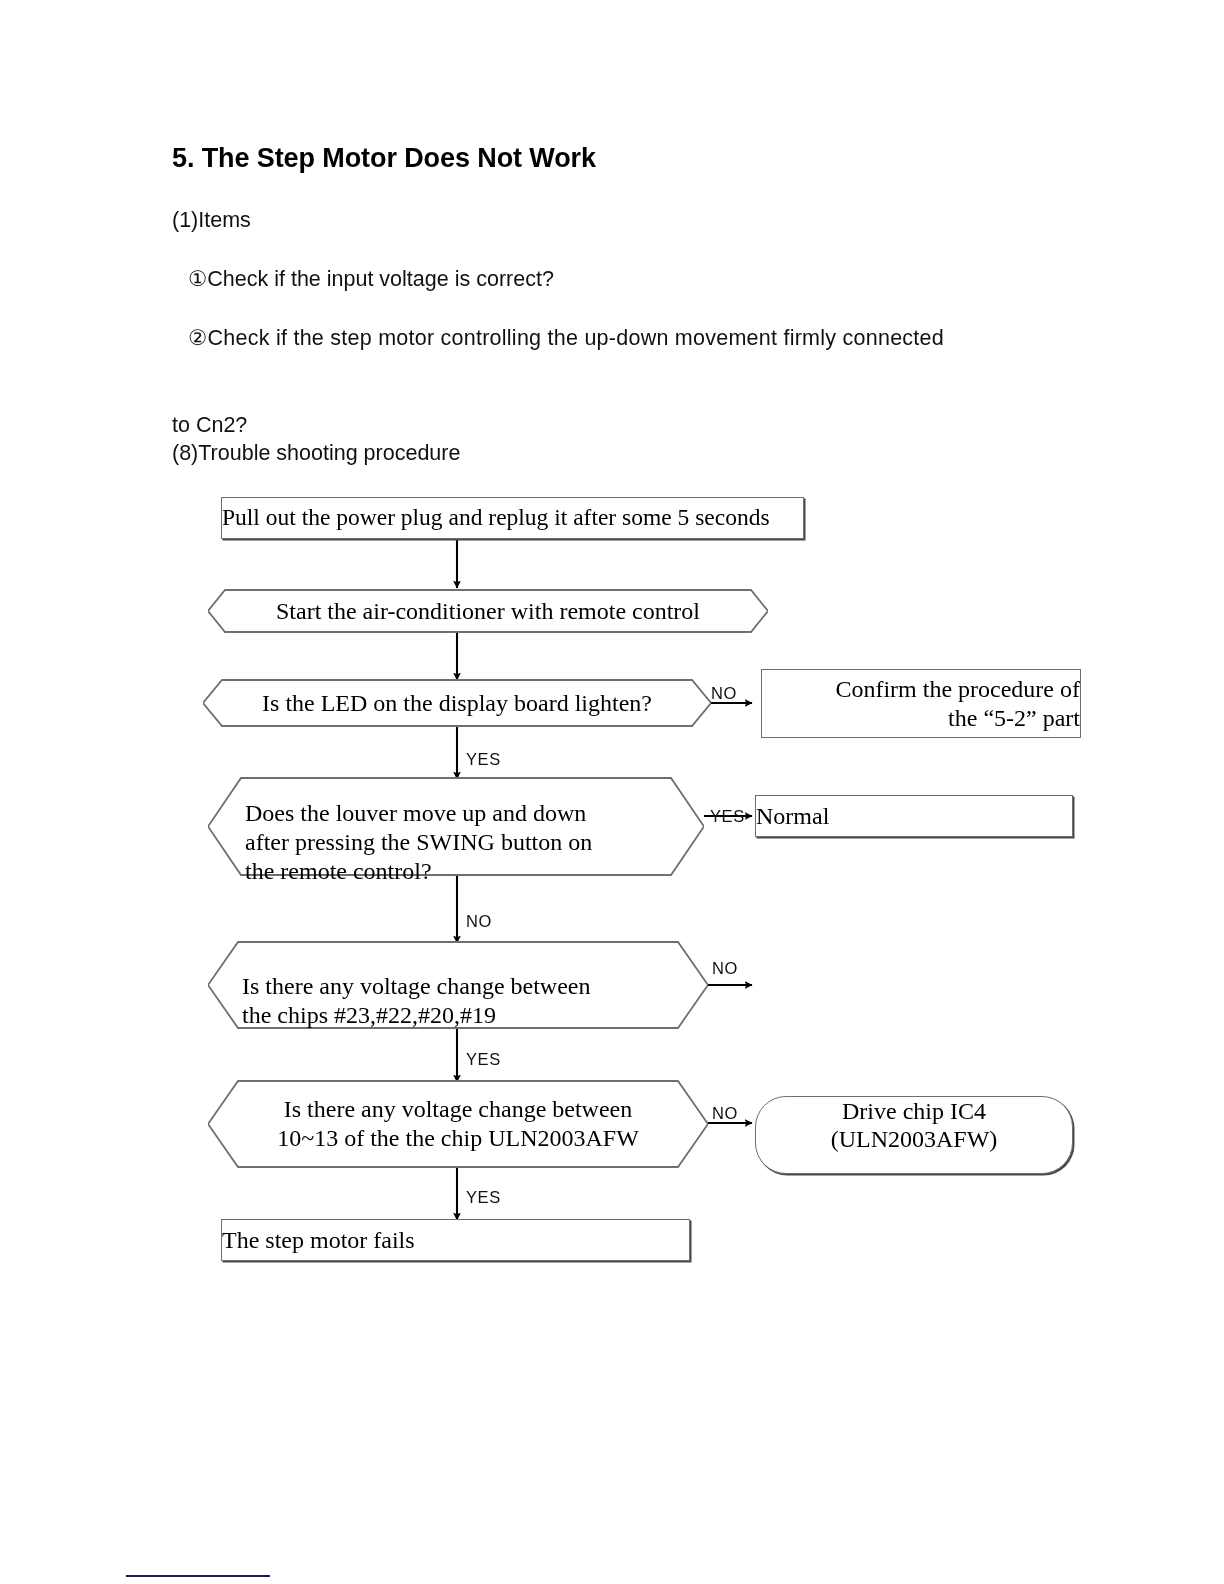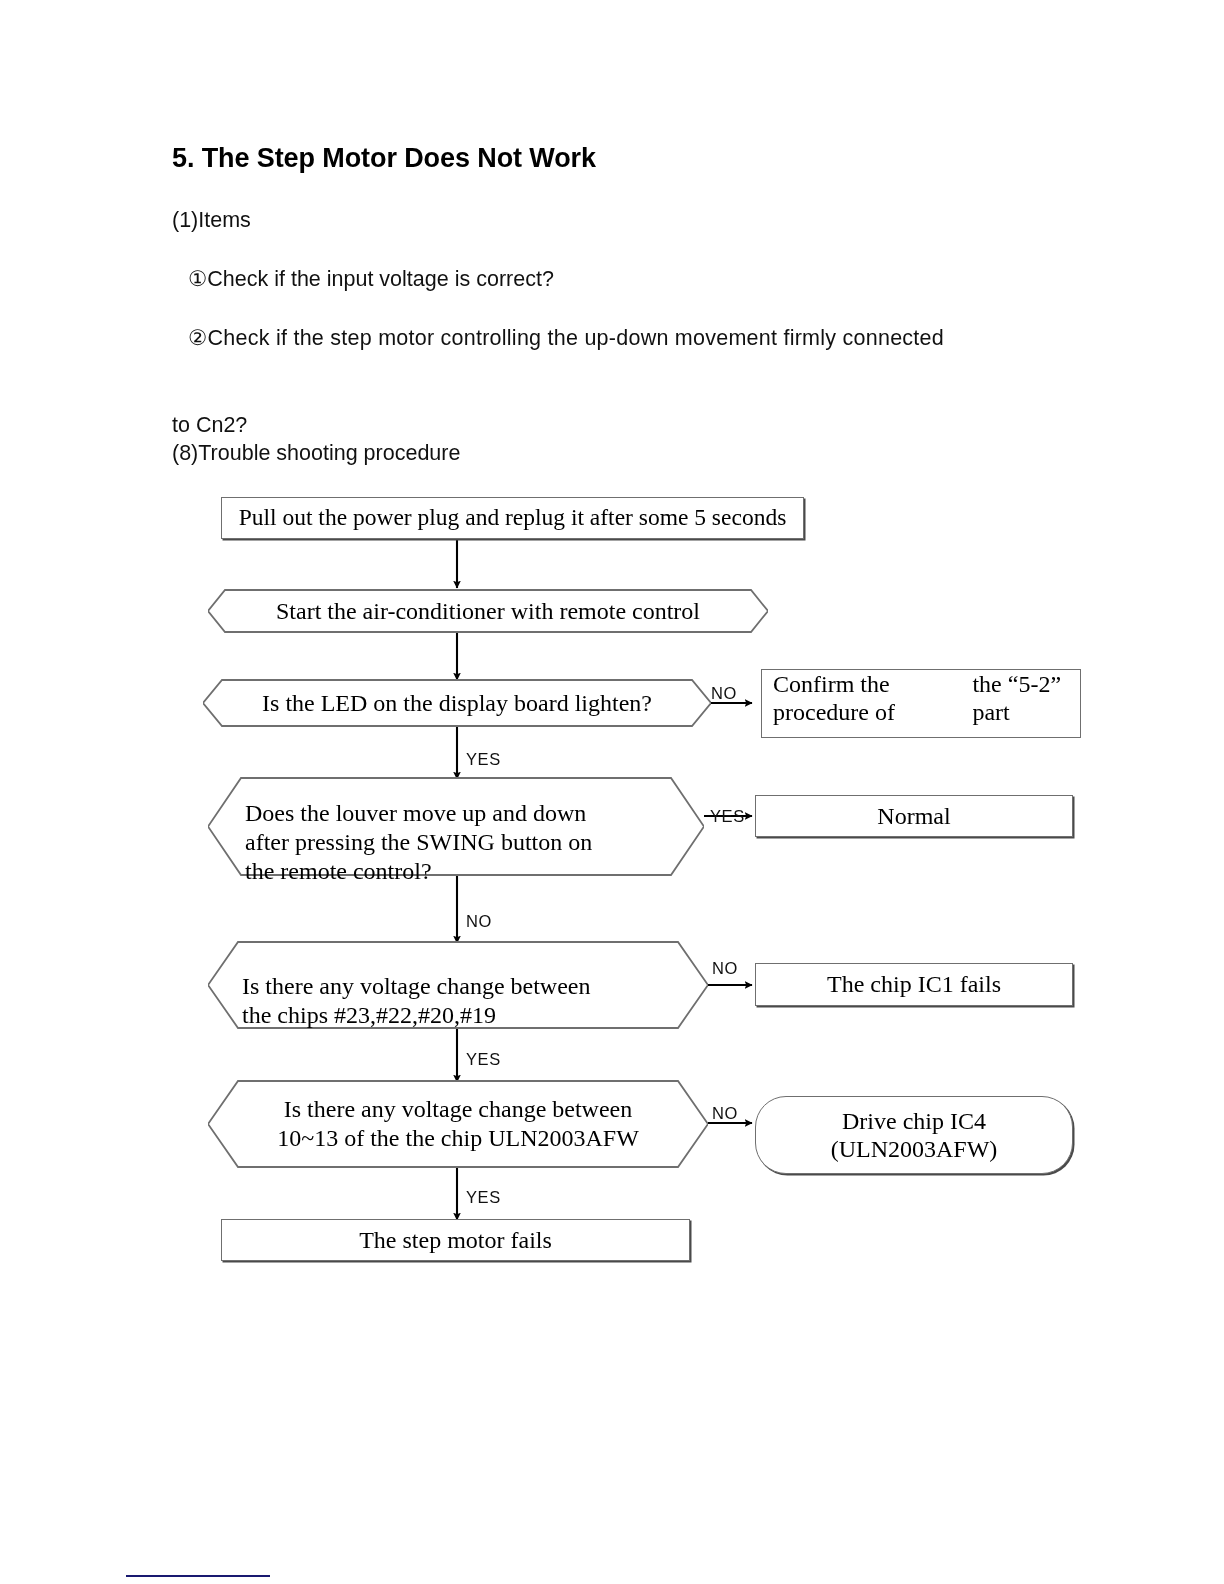--- a/index.html
+++ b/index.html
@@ -46,21 +46,21 @@
     left: 0;
     top: 0;
     width: 1224px;
     height: 1584px;
   }
   .node {
     position: absolute;
     box-sizing: border-box;
     display: flex;
     align-items: center;
-    justify-content: center;
+    justify-content: flex-start;
     font-family: "Liberation Serif", serif;
     color: #000;
     line-height: 1.18;
   }
   .rect {
     border: 1.6px solid #6f6f6f;
     background: #fff;
   }
   .rect.shadowed {
     box-shadow: 1.5px 1.5px 0 0 #4a4a4a;
@@ -175,21 +175,21 @@
       <polygon points="0,24 19,1 489,1 508,24 489,47 19,47" fill="#fff" stroke="#6f6f6f" stroke-width="1.8"></polygon>
     </svg>
     <div class="hex-text t-ctr" style="font-size:24px;">
       <span>Is the LED on the display board lighten?</span>
     </div>
   </div>
 
   <div class="branch-label" style="left:711px; top:672px;">NO</div>
   <div class="branch-label" style="left:466px; top:738px;">YES</div>
 
-  <div class="node rect" style="left:761px; top:669px; width:320px; height:69px; font-size:24px; justify-content:flex-start; padding-left:11px; align-items:flex-start; justify-content:center;">
+  <div class="node rect" style="left:761px; top:669px; width:320px; height:69px; font-size:24px; justify-content:flex-start; padding-left:11px; flex-direction:column; align-items:flex-end; justify-content:center;">
     <div>Confirm the procedure of</div>
     <div>the “5-2” part</div>
   </div>
 
   <div class="hex-wrap" style="left:208px; top:777px; width:496px; height:99px;">
     <svg width="496" height="99" viewBox="0 0 496 99">
       <polygon points="0,49.5 33,1 463,1 496,49.5 463,98 33,98" fill="#fff" stroke="#6f6f6f" stroke-width="1.8"></polygon>
     </svg>
     <div class="hex-text t-left" style="font-size:24px; padding-left:37px; box-sizing:border-box; flex-direction:column; align-items:flex-start; justify-content:center;">
       <div>Does the louver move up and down</div>
@@ -211,23 +211,20 @@
     </svg>
     <div class="hex-text t-left" style="font-size:24px; padding-left:34px; box-sizing:border-box; flex-direction:column; align-items:flex-start; justify-content:center;">
       <div>Is there any voltage change between</div>
       <div>the chips #23,#22,#20,#19</div>
     </div>
   </div>
 
   <div class="branch-label" style="left:712px; top:947px;">NO</div>
   <div class="branch-label" style="left:466px; top:1038px;">YES</div>
 
-  <div class="node rect shadowed" style="left:755px; top:963px; width:318px; height:43px; font-size:24px;">
-    <span>The chip IC1 fails</span>
-  </div>
 
   <div class="hex-wrap" style="left:208px; top:1080px; width:500px; height:88px;">
     <svg width="500" height="88" viewBox="0 0 500 88">
       <polygon points="0,44 30,1 470,1 500,44 470,87 30,87" fill="#fff" stroke="#6f6f6f" stroke-width="1.8"></polygon>
     </svg>
     <div class="hex-text t-ctr" style="font-size:24px; padding:0 32px; box-sizing:border-box; flex-direction:column; align-items:center; justify-content:center;">
       <div>Is there any voltage change between</div>
       <div>10~13 of the the chip ULN2003AFW</div>
     </div>
   </div>

